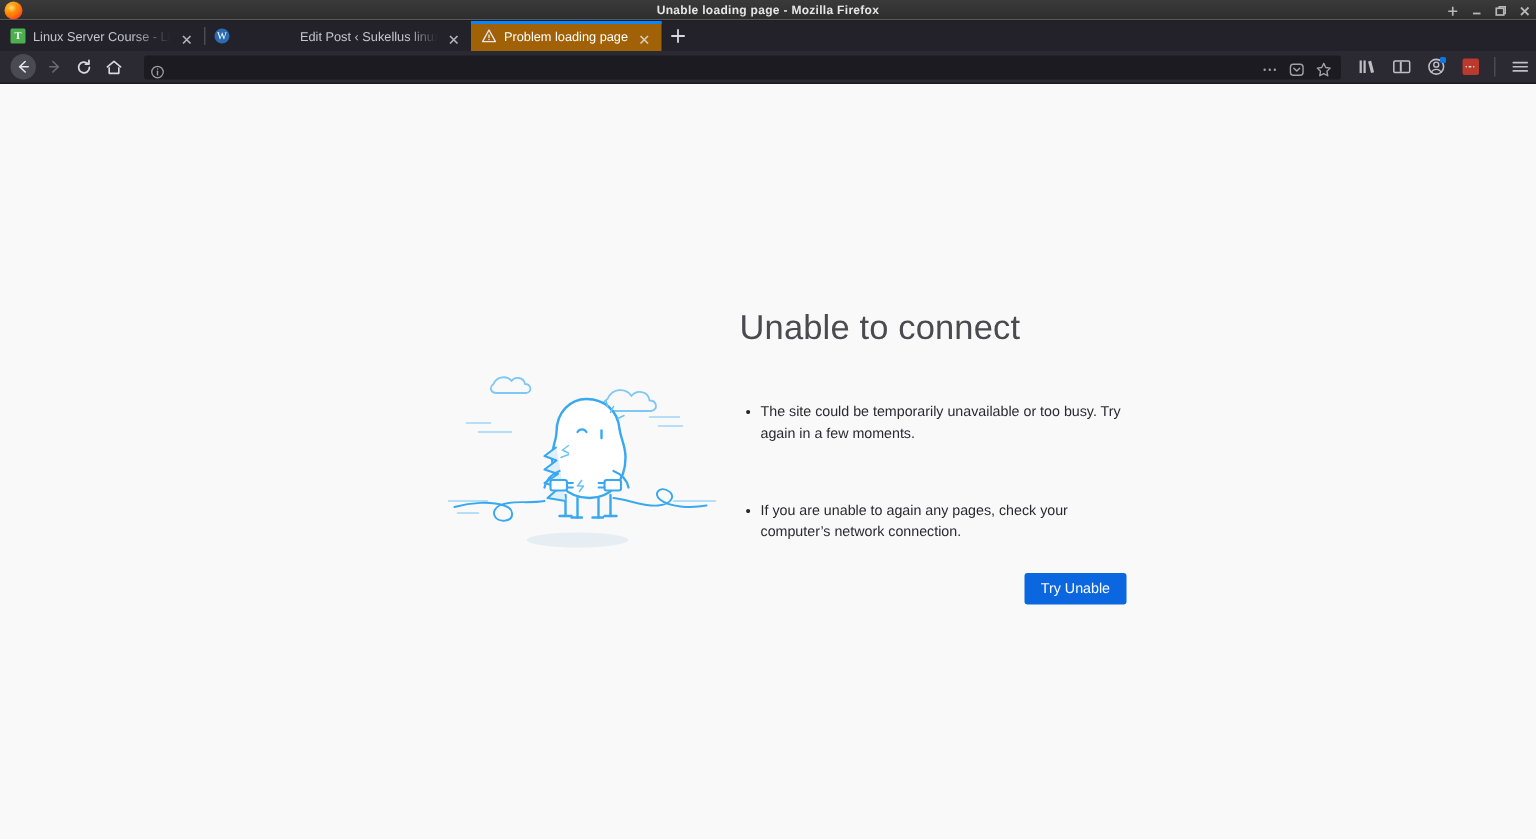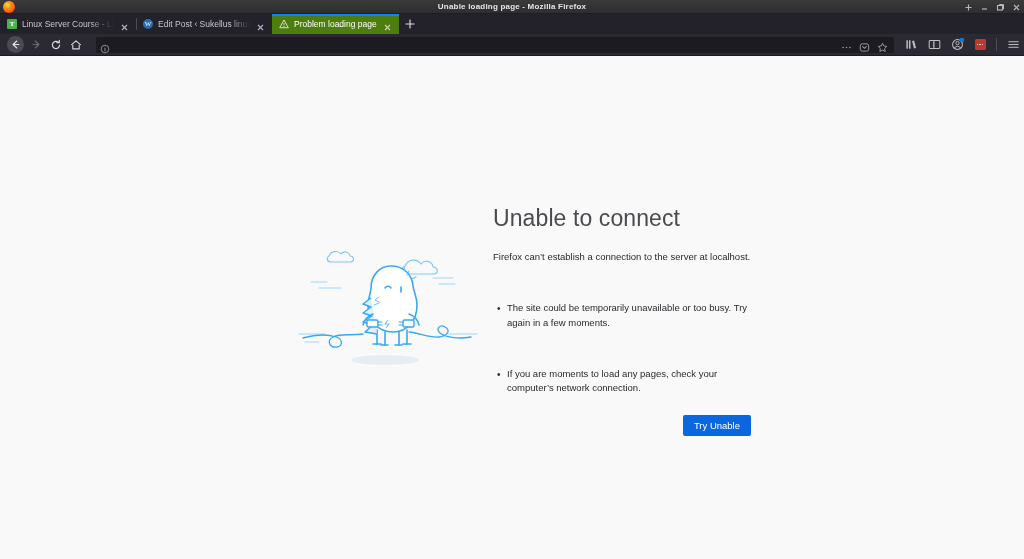--- a/index.html
+++ b/index.html
@@ -90,21 +90,21 @@
   .tab.inactive { color: #c6c6cd; }
   .tab.inactive + .tab.inactive::before,
   .tab.sep::before {
     content: "";
     position: absolute;
     left: 0; top: 4px;
     width: 1px; height: 12px;
     background: #4a4a52;
   }
   .tab.active {
-    background: #4d7c0f;
+    background: #a16207;
     color: #ffffff;
   }
   .tab.active::after {
     content: "";
     position: absolute;
     left: 0; right: 0; top: 0;
     height: 2px;
     background: #0a84ff;
   }
   .tab-favicon {
@@ -139,21 +139,21 @@
     font-size: 8.5px;
     white-space: nowrap;
     overflow: hidden;
     line-height: 20px;
   }
   .tab.t1 .tab-label { width: 92px;
     -webkit-mask-image: linear-gradient(90deg, #000 72%, transparent 100%);
     mask-image: linear-gradient(90deg, #000 72%, transparent 100%); }
   .tab.t2 .tab-label { width: 92px;
     -webkit-mask-image: linear-gradient(90deg, #000 78%, transparent 100%);
-    mask-image: linear-gradient(90deg, #000 78%, transparent 100%); }
+    mask-image: linear-gradient(90deg, #000 78%, transparent 100%); margin-left: 42px; }
   .tab-close {
     width: 11px; height: 11px;
     flex: 0 0 auto;
     opacity: 0.8;
     cursor: pointer;
   }
   .newtab {
     width: 22px; height: 20px;
     display: flex;
     align-items: center;
@@ -566,23 +566,22 @@
         <rect x="74" y="78" width="11" height="7" rx="1.5" fill="#ffffff" stroke="#38a8f0" stroke-width="1.4"></rect>
         <rect x="110" y="78" width="11" height="7" rx="1.5" fill="#ffffff" stroke="#38a8f0" stroke-width="1.4"></rect>
         <path d="M85 80h4M85 83h4M110 80h-4M110 83h-4" stroke="#38a8f0" stroke-width="1.2" stroke-linecap="round"></path>
 
         <path d="M95 78l-3 4h4l-3 4" stroke="#6fc3f2" stroke-width="1.1" fill="none" stroke-linejoin="round"></path>
       </svg>
     </div>
 
     <div class="errtext">
       <h1 class="err-title">Unable to connect</h1>
-      <p class="err-desc">Firefox can’t establish a connection to the server at localhost.</p>
       <ul class="err-list">
         <li>The site could be temporarily unavailable or too busy. Try again in a few moments.</li>
-        <li>If you are moments to load any pages, check your computer’s network connection.</li>
+        <li>If you are unable to again any pages, check your computer’s network connection.</li>
       </ul>
       <div class="btn-row">
         <button class="try-again">Try Unable</button>
       </div>
     </div>
   </div>
 </div>
 
 </body></html>

